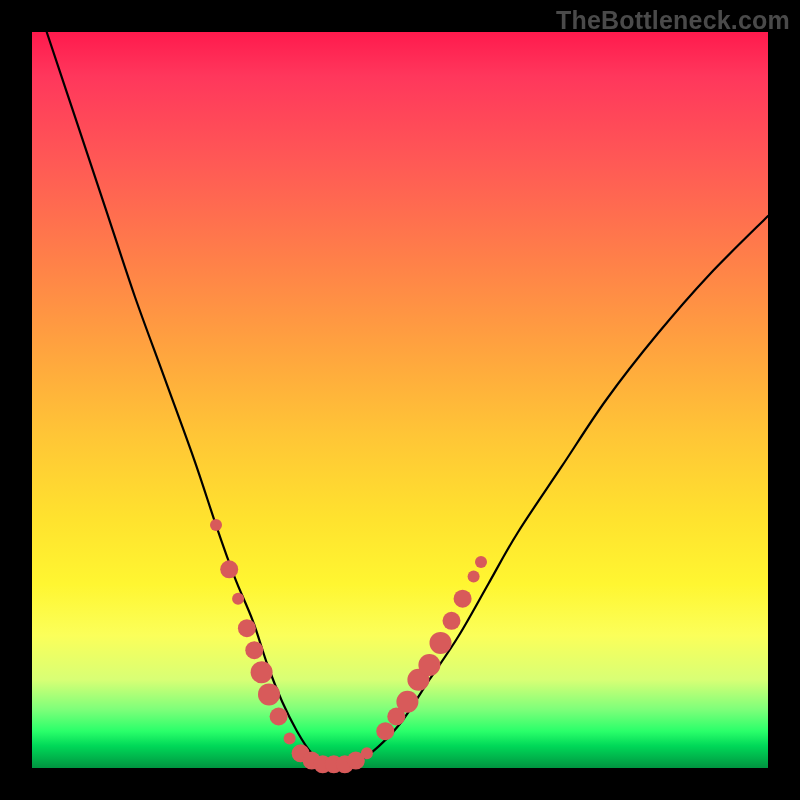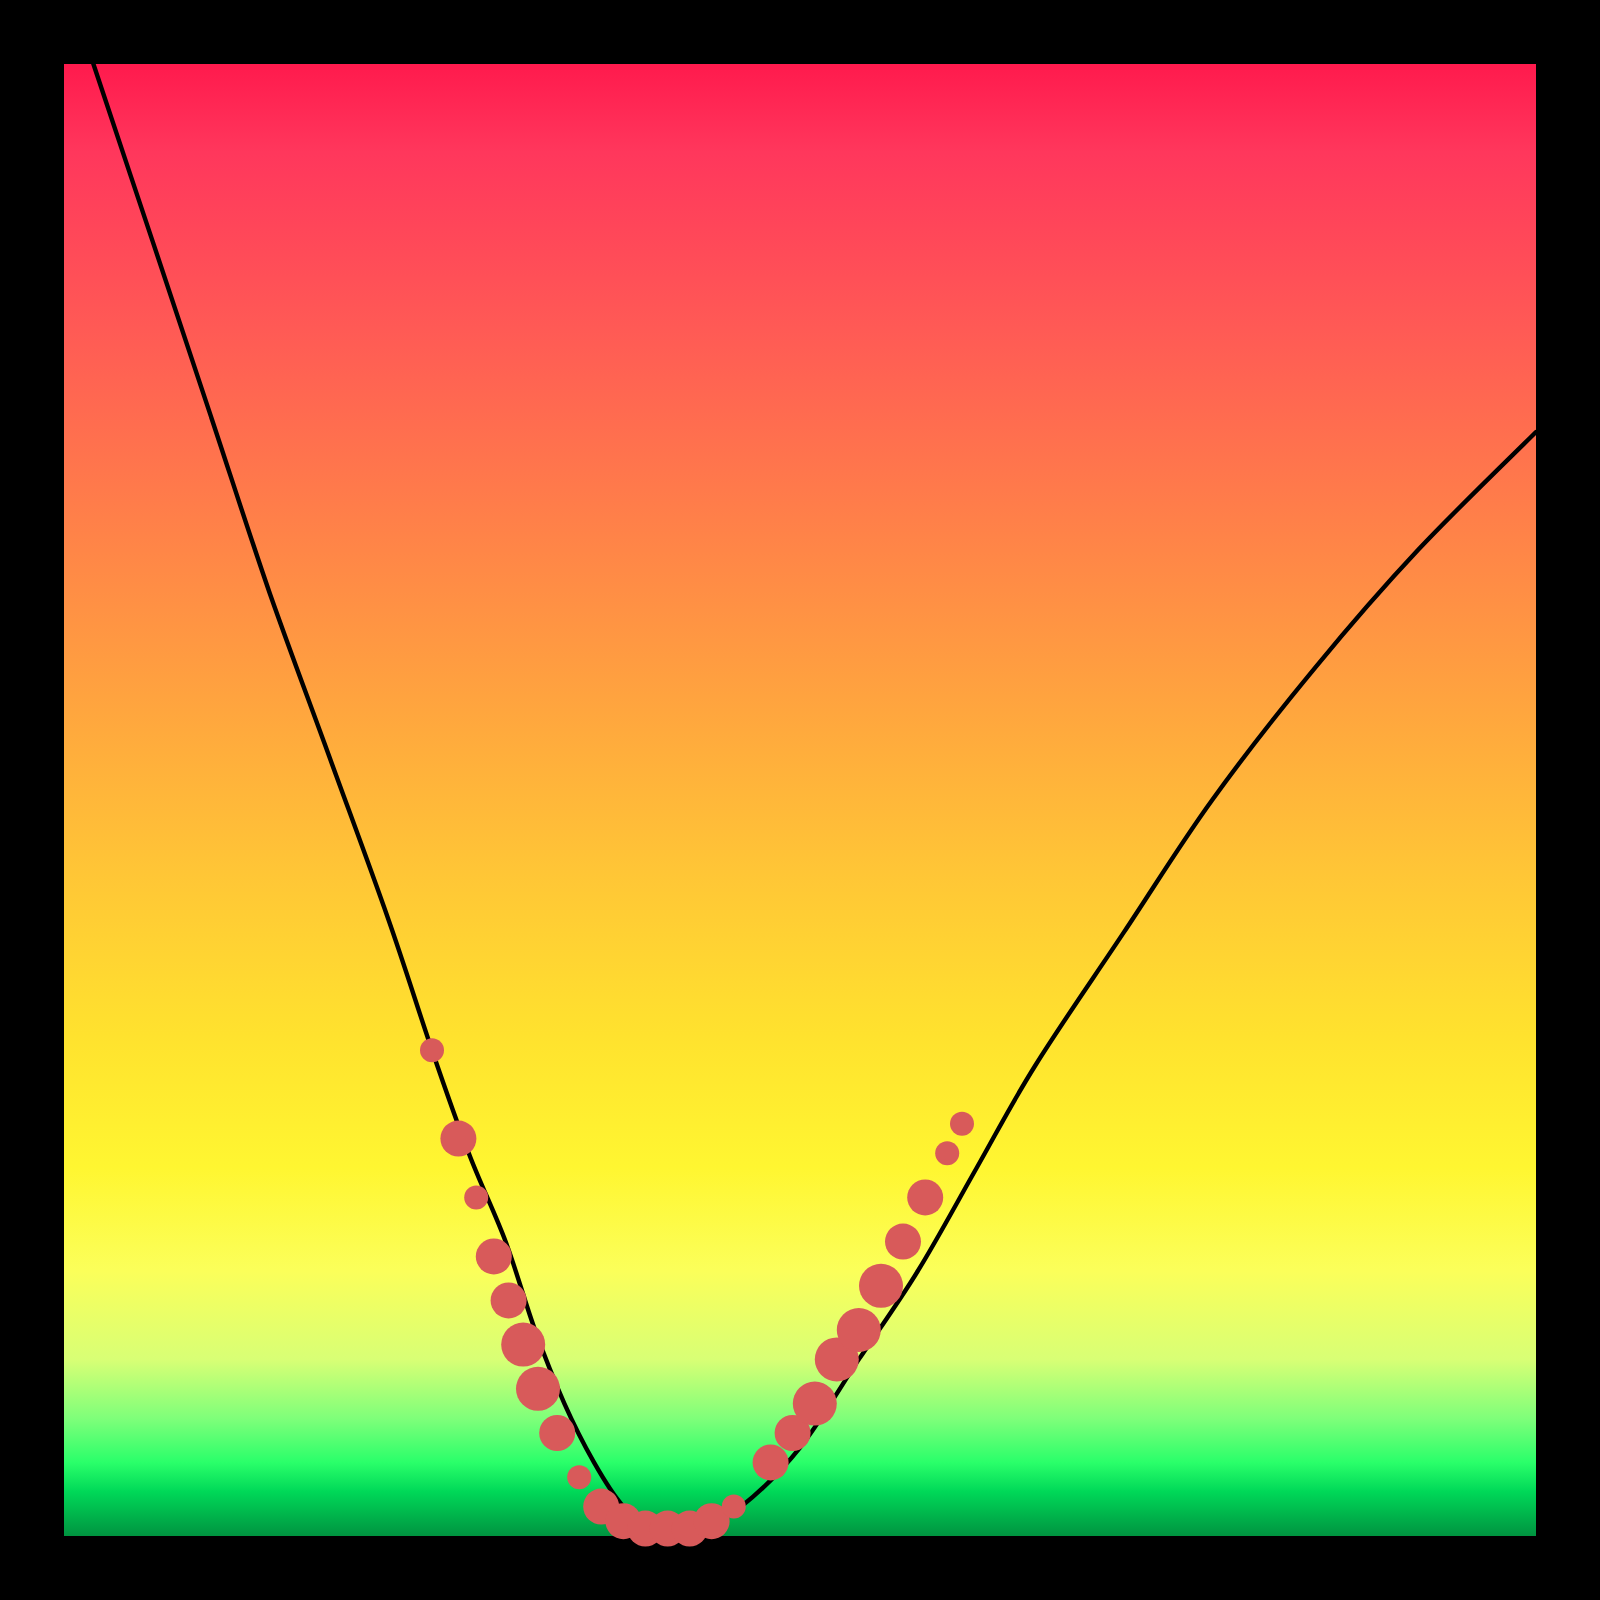--- a/index.html
+++ b/index.html
@@ -70,20 +70,21 @@
   }
   .marker {
     fill: #d85a5a;
     stroke: none;
   }
 </style>
 </head>
 <body>
 
 <div class="frame">
+  <div class="attribution">TheBottleneck.com</div>
 
   <div class="plot">
     <svg class="curve" viewBox="0 0 736 736">
       <path id="curve-path" class="curve-path" d="M 14.7 0.0 C 19.6 14.7, 34.3 58.9, 44.2 88.3 C 54.0 117.8, 63.8 147.2, 73.6 176.6 C 83.4 206.1, 93.2 236.7, 103.0 265.0 C 112.9 293.2, 122.7 318.9, 132.5 345.9 C 142.3 372.9, 153.3 402.3, 161.9 426.9 C 170.5 451.4, 177.3 473.5, 184.0 493.1 C 190.7 512.7, 196.3 528.7, 202.4 544.6 C 208.5 560.6, 215.3 574.1, 220.8 588.8 C 226.3 603.5, 230.6 619.5, 235.5 633.0 C 240.4 646.5, 245.3 658.7, 250.2 669.8 C 255.1 680.8, 260.1 690.6, 265.0 699.2 C 269.9 707.8, 274.8 715.8, 279.7 721.3 C 284.6 726.8, 288.3 730.5, 294.4 732.3 C 300.5 734.2, 309.1 734.2, 316.5 732.3 C 323.8 730.5, 330.0 728.0, 338.6 721.3 C 347.1 714.5, 358.2 704.1, 368.0 691.8 C 377.8 679.6, 387.6 662.4, 397.4 647.7 C 407.3 633.0, 417.1 619.5, 426.9 603.5 C 436.7 587.6, 446.5 569.2, 456.3 552.0 C 466.1 534.8, 473.5 520.1, 485.8 500.5 C 498.0 480.9, 515.2 456.3, 529.9 434.2 C 544.6 412.2, 558.1 390.1, 574.1 368.0 C 590.0 345.9, 608.4 322.6, 625.6 301.8 C 642.8 280.9, 658.7 262.5, 677.1 242.9 C 695.5 223.3, 726.2 193.8, 736.0 184.0"></path>
       <g id="marker-layer">
           <circle cx="184.0" cy="493.1" r="6" class="marker"></circle>
           <circle cx="197.2" cy="537.3" r="9" class="marker"></circle>
           <circle cx="206.1" cy="566.7" r="6" class="marker"></circle>
           <circle cx="214.9" cy="596.2" r="9" class="marker"></circle>
           <circle cx="222.3" cy="618.2" r="9" class="marker"></circle>

